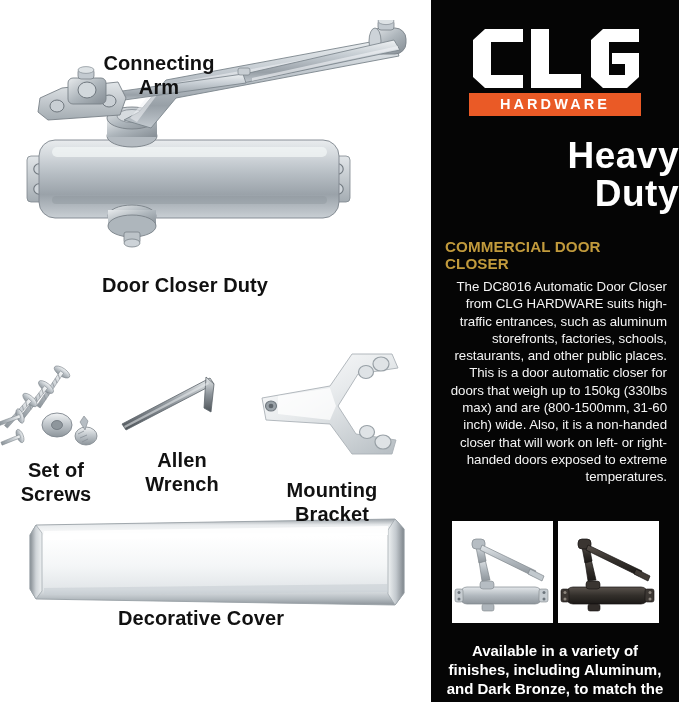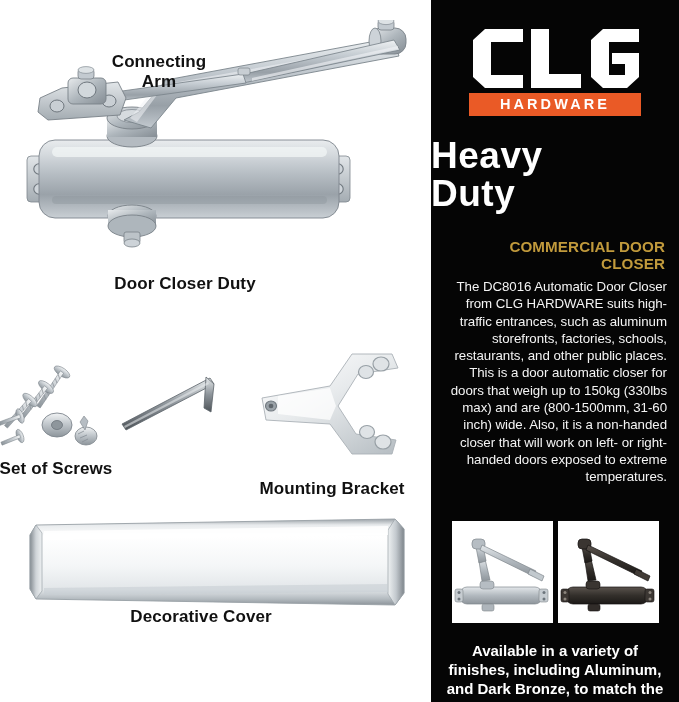--- a/index.html
+++ b/index.html
@@ -4,21 +4,21 @@
 <style>
   html,body{margin:0;padding:0;background:#fff;}
   body{width:679px;height:702px;overflow:hidden;
        font-family:"Liberation Sans", sans-serif;}
   .page{position:relative;width:679px;height:702px;background:#ffffff;}
 
   
   .left-panel{position:absolute;left:0;top:0;width:431px;height:702px;background:#ffffff;}
 
   .part-label{position:absolute;text-align:center;color:#111;
-              font-weight:bold;font-size:17px;line-height:1.18;
+              font-weight:bold;font-size:20px;line-height:1.18;
               letter-spacing:.1px;white-space:pre-line;}
 
   
   .assembly{position:absolute;left:0;top:20px;width:431px;height:265px;}
 
   
   .parts-row{position:absolute;left:0;top:350px;width:431px;height:130px;}
 
   
   .cover-wrap{position:absolute;left:0;top:495px;width:431px;height:140px;}
@@ -27,25 +27,25 @@
   .right-panel{position:absolute;left:431px;top:0;width:248px;height:702px;
                background:#050505;}
 
   .logo-block{position:absolute;left:0;top:28px;width:248px;}
   .logo-clg{display:block;margin:0 auto;}
   .logo-bar{width:172px;height:23px;margin:3px auto 0;
             background:#EA5A26;display:flex;align-items:center;justify-content:center;}
   .logo-bar span{color:#ffffff;font-size:14.5px;font-weight:bold;
                  letter-spacing:3.1px;line-height:1;}
 
-  .heavy-duty{position:absolute;left:0;top:137px;width:248px;text-align:left;
+  .heavy-duty{position:absolute;left:0;top:137px;width:248px;text-align:right;
               color:#ffffff;font-size:37px;font-weight:bold;line-height:1.03;
               letter-spacing:.5px;white-space:pre-line;}
 
-  .sub-head{position:absolute;left:14px;top:238px;width:220px;text-align:right;
+  .sub-head{position:absolute;left:14px;top:238px;width:220px;text-align:left;
             color:#C19A3C;font-size:15.2px;font-weight:bold;line-height:1.12;
             letter-spacing:.1px;}
 
   .body-copy{position:absolute;left:12px;top:278px;width:224px;text-align:right;
              color:#f4f4f4;font-size:13.3px;line-height:1.30;letter-spacing:-.05px;}
 
   .thumbs{position:absolute;left:0;top:521px;width:248px;height:103px;
           display:flex;justify-content:center;gap:5px;}
   .thumb{width:101px;height:102px;background:#ffffff;position:relative;overflow:hidden;}
 
@@ -249,20 +249,22 @@
         <path d="M395 24 L404 34 L404 98 L395 110 L388 99 L388 35 Z" fill="url(#capR)" stroke="#98a0a6" stroke-width="0.7"></path>
         <path d="M44 36 L388 31 L388 40 L44 45 Z" fill="#ffffff" opacity="0.85"></path>
         <path d="M44 93 L388 89 L388 97 L44 100 Z" fill="#c8ced3" opacity="0.6"></path>
       </svg>
     </div>
 
     <div class="part-label" style="left:94px;top:52px;width:130px;">Connecting
 Arm</div>
     <div class="part-label" style="left:55px;top:274px;width:260px;">Door Closer Duty</div>
     <div class="part-label" style="left:-6px;top:459px;width:124px;">Set of Screws</div>
+    <div class="part-label" style="left:122px;top:449px;width:120px;">Allen
+Wrench</div>
     <div class="part-label" style="left:249px;top:459px;width:166px;margin-top:20px;">Mounting Bracket</div>
     <div class="part-label" style="left:115px;top:607px;width:172px;">Decorative Cover</div>
   </div>
 
   <div class="right-panel">
 
     <div class="logo-block">
       <svg class="logo-clg" width="172" height="62" viewBox="0 0 172 62">
 
         <path d="M4 12 L16 1 L54 1 L54 14 L22 14 L22 47 L54 47 L54 60 L16 60 L4 49 Z" fill="#ffffff"></path>

